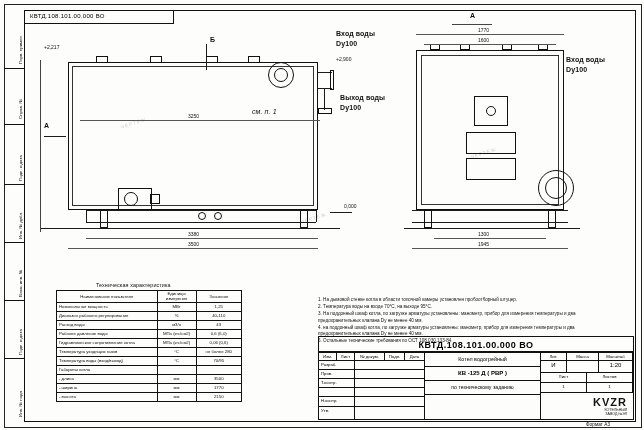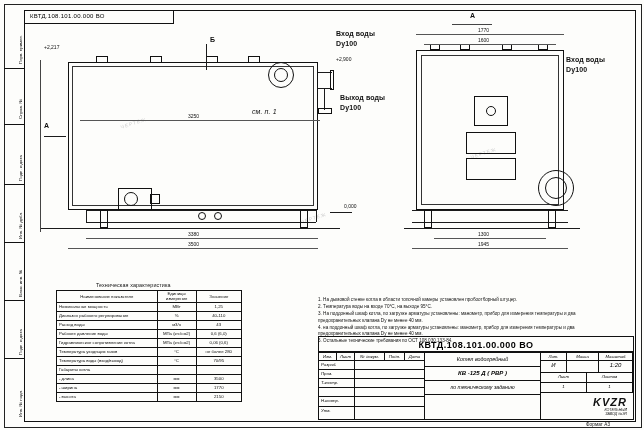--- a/index.html
+++ b/index.html
@@ -25,21 +25,21 @@
   .circle{position:absolute;border-radius:50%;box-sizing:border-box;border:1.2px solid #111;}
   .dimtxt{position:absolute;font-size:5px;color:#111;white-space:nowrap;}
   
   table{border-collapse:collapse;position:absolute;font-size:4.3px;color:#111;}
   table td,table th{border:0.7px solid #111;padding:0px 2px;font-weight:normal;line-height:1.25;}
   .tspec{left:56px;top:290px;width:186px;}
   .tspec td{height:8px;}
   .center{text-align:center;}
   .notes{position:absolute;left:318px;top:297px;width:300px;font-size:4.6px;line-height:1.5;color:#111;}
   
-  .tb{position:absolute;left:318px;top:352px;width:316px;height:68px;border:1.2px solid #111;box-sizing:border-box;font-style:italic;}
+  .tb{position:absolute;left:318px;top:352px;width:316px;height:68px;border:1.2px solid #111;box-sizing:border-box;}
   .tb .cell{position:absolute;box-sizing:border-box;border-right:0.8px solid #111;border-bottom:0.8px solid #111;font-size:4.3px;padding:1px 2px;overflow:hidden;}
   .designation{position:absolute;left:318px;top:336px;width:316px;height:16px;border:1.2px solid #111;box-sizing:border-box;text-align:center;font-size:9px;font-weight:bold;letter-spacing:.5px;line-height:16px;}
   .wm{position:absolute;font-size:5px;color:#cfcfcf;transform:rotate(-18deg);white-space:nowrap;letter-spacing:1px;}
   .logo{position:absolute;right:6px;bottom:4px;text-align:right;}
   .logo .kv{font-size:11px;font-weight:bold;letter-spacing:1px;color:#111;}
   .logo .sub{font-size:3.6px;color:#111;line-height:1.15;}
   .arrowtxt{position:absolute;font-size:7px;font-weight:bold;color:#111;}
 </style>
 </head>
 <body>

